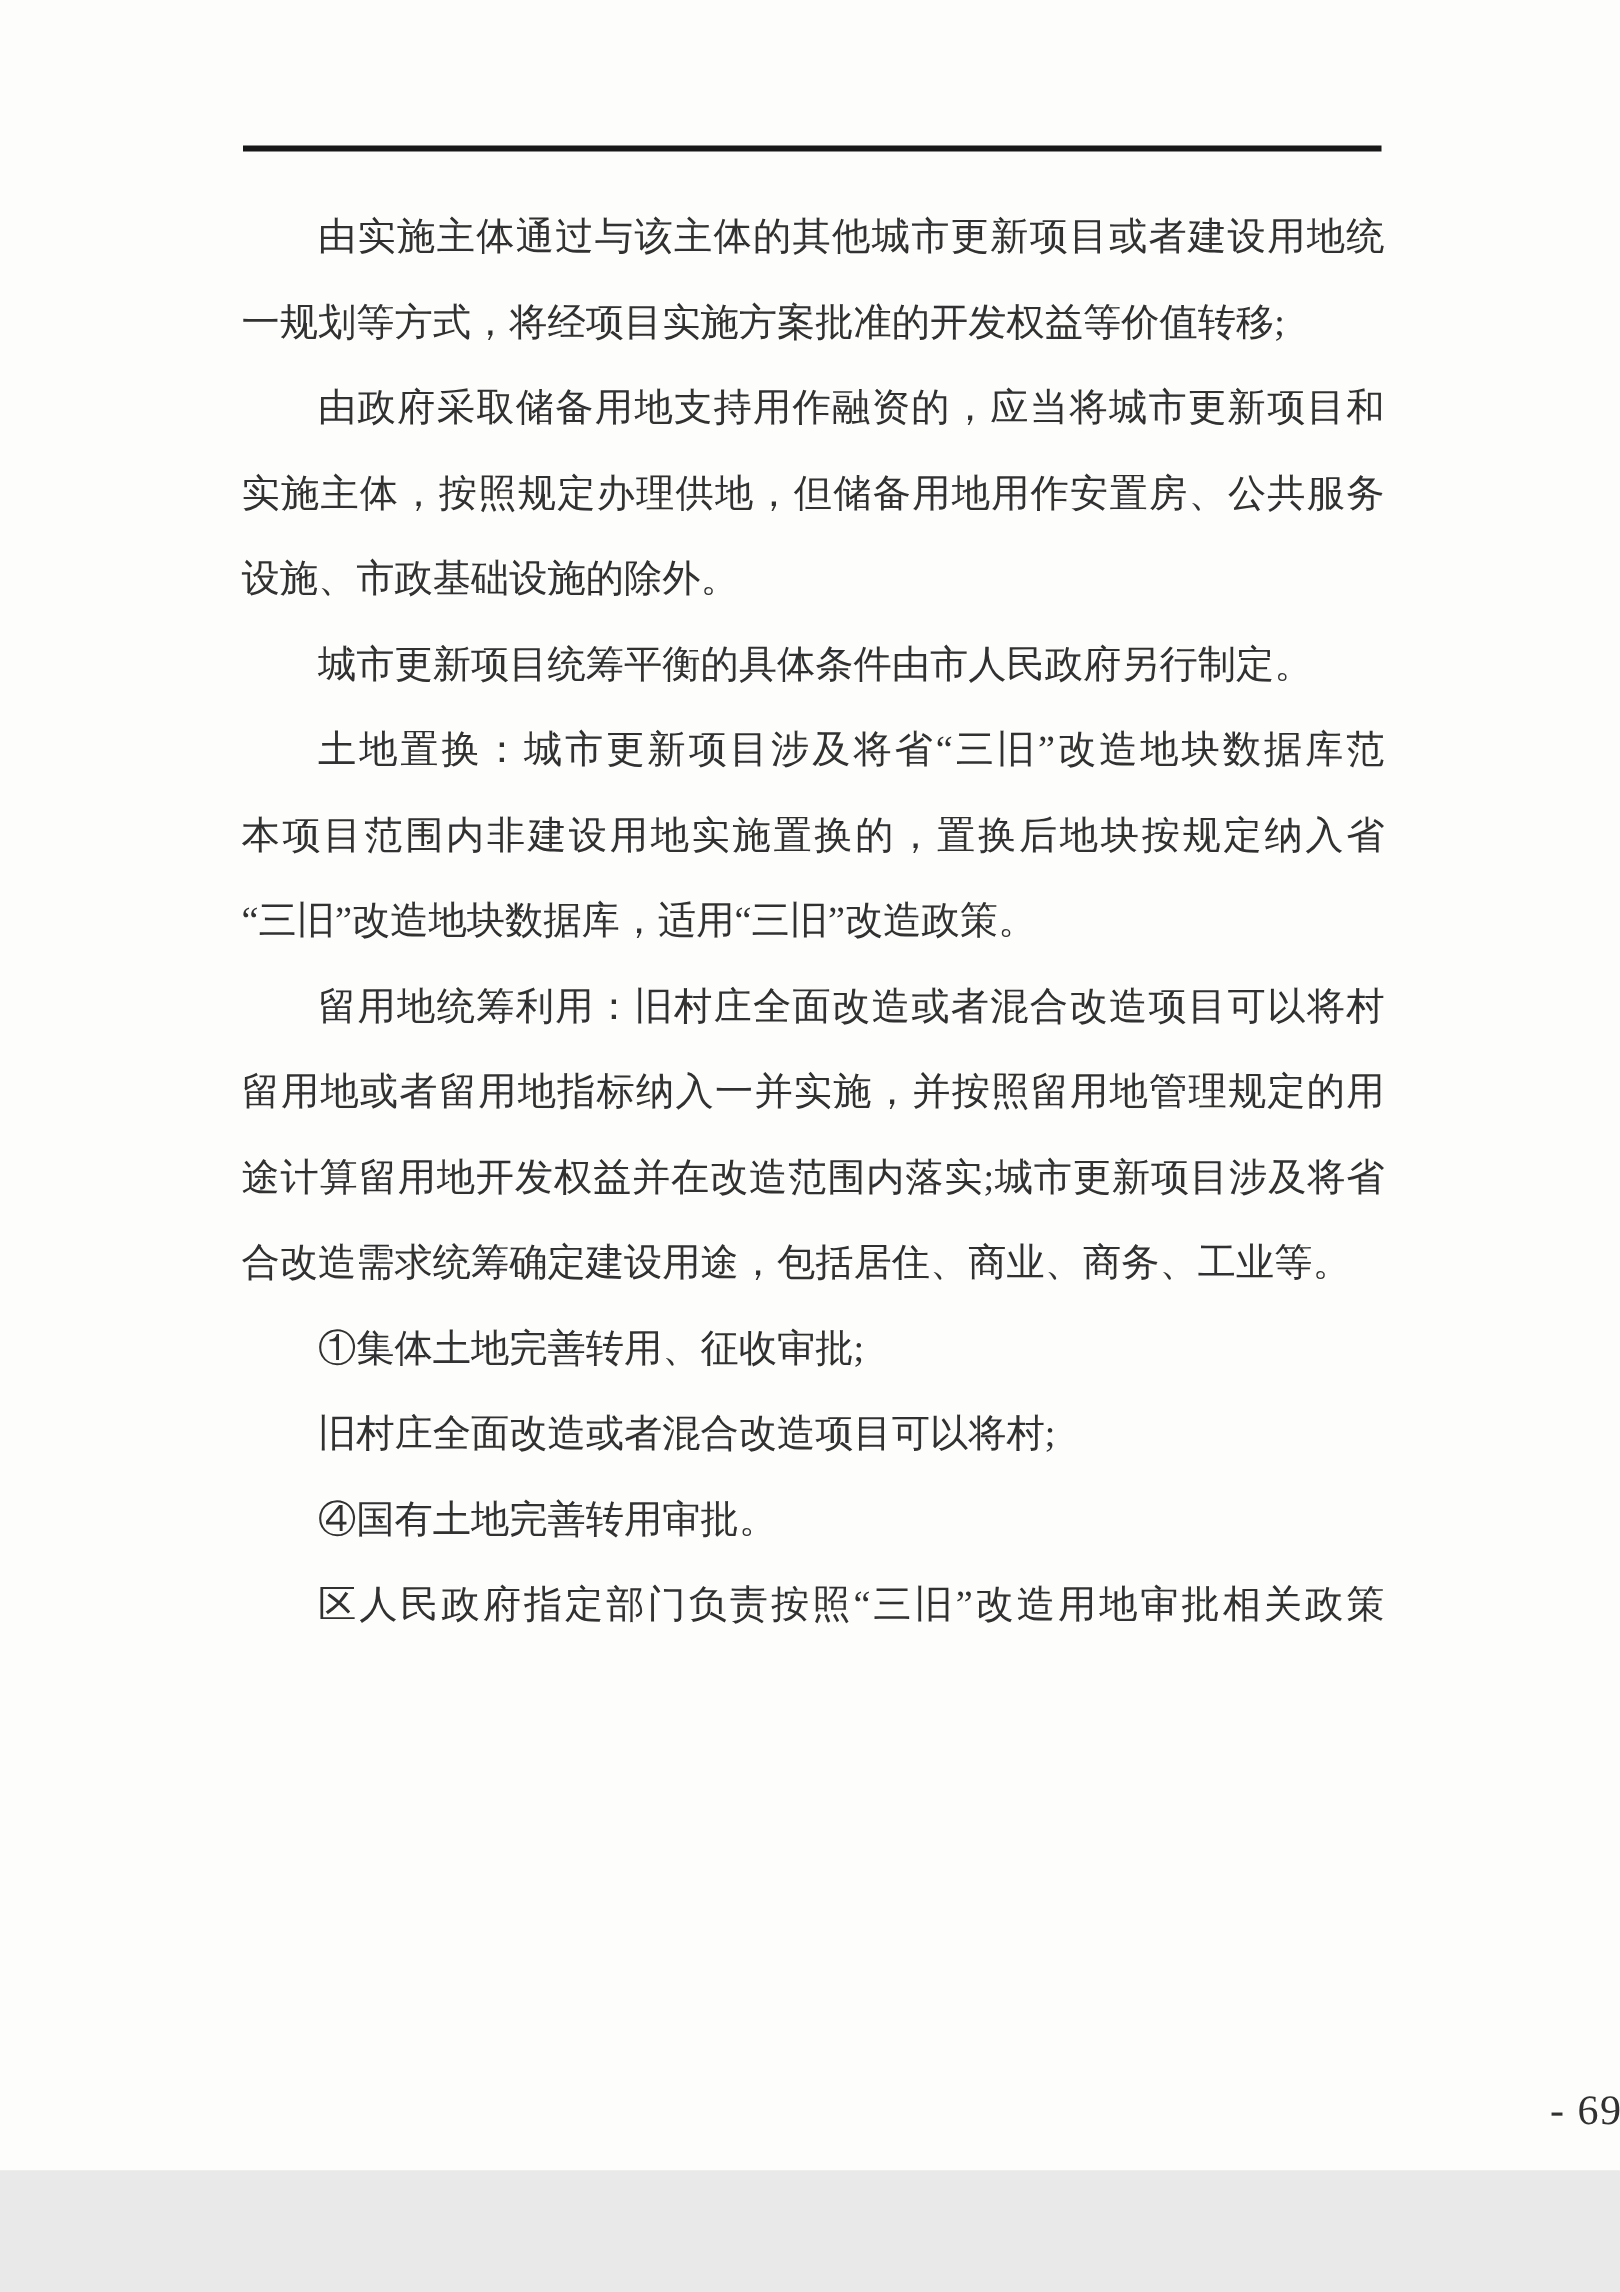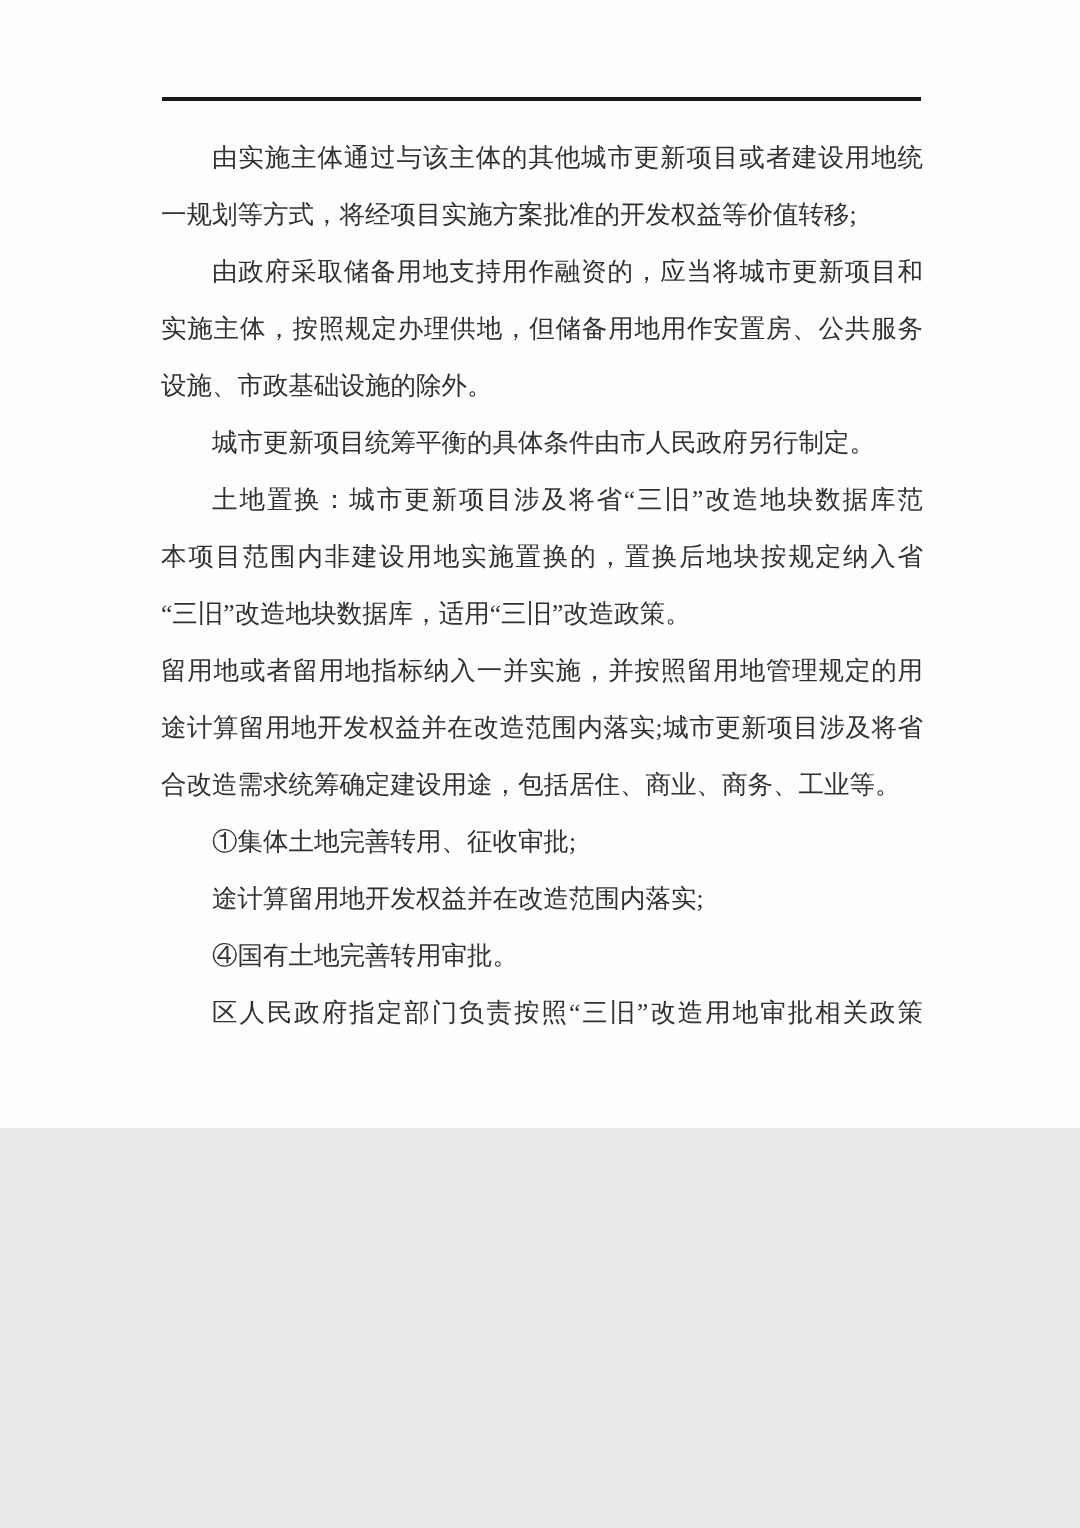--- a/index.html
+++ b/index.html
@@ -1,19 +1,19 @@
 <!DOCTYPE html>
 <html><head>
 <meta charset="utf-8">
 <style>
   html, body { margin: 0; padding: 0; background: #e9e9e9; }
   .page {
     position: relative;
     width: 1080px;
-    height: 1128px;
+    height: 1447px;
     margin: 0 auto;
     background: var(--page-bg, #fdfdfc);
     font-family: "Liberation Serif", "DejaVu Serif", serif;
     overflow: hidden;
   }
   .header-rule {
     position: absolute;
     left: 162px;
     top: 97px;
     width: 759px;
@@ -69,29 +69,30 @@
       </div>
       <div class="para">
         <div class="line indent">城市更新项目统筹平衡的具体条件由市人民政府另行制定。</div>
       </div>
       <div class="para">
         <div class="line indent fill">土地置换：城市更新项目涉及将省“三旧”改造地块数据库范</div>
         <div class="line fill">本项目范围内非建设用地实施置换的，置换后地块按规定纳入省</div>
         <div class="line">“三旧”改造地块数据库，适用“三旧”改造政策。</div>
       </div>
       <div class="para">
+        <div class="line indent fill">留用地统筹利用：旧村庄全面改造或者混合改造项目可以将村</div>
         <div class="line fill">留用地或者留用地指标纳入一并实施，并按照留用地管理规定的用</div>
         <div class="line fill">途计算留用地开发权益并在改造范围内落实;城市更新项目涉及将省</div>
         <div class="line">合改造需求统筹确定建设用途，包括居住、商业、商务、工业等。</div>
       </div>
       <div class="para">
         <div class="line indent">①集体土地完善转用、征收审批;</div>
       </div>
       <div class="para">
-        <div class="line indent">途计算留用地开发权益并在改造范围内落实;</div>
+        <div class="line indent">旧村庄全面改造或者混合改造项目可以将村;</div>
       </div>
       <div class="para">
         <div class="line indent">④国有土地完善转用审批。</div>
       </div>
       <div class="para">
         <div class="line indent fill">区人民政府指定部门负责按照“三旧”改造用地审批相关政策</div>
       </div>
     </div>
   <div class="page-number">- 69 -</div>
 </div>

